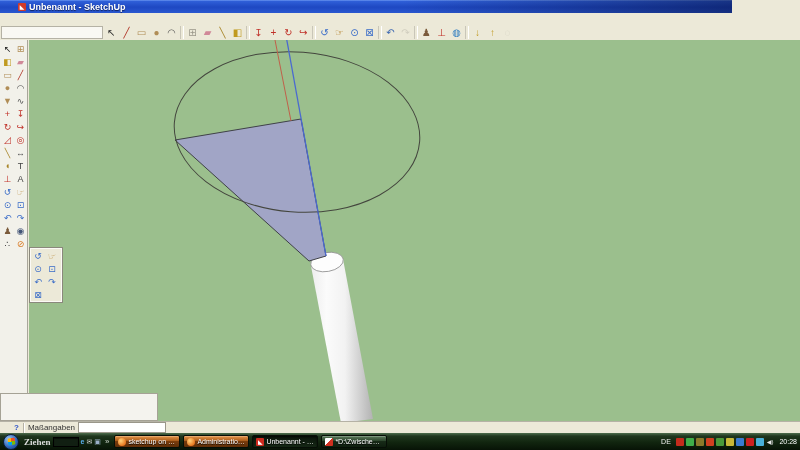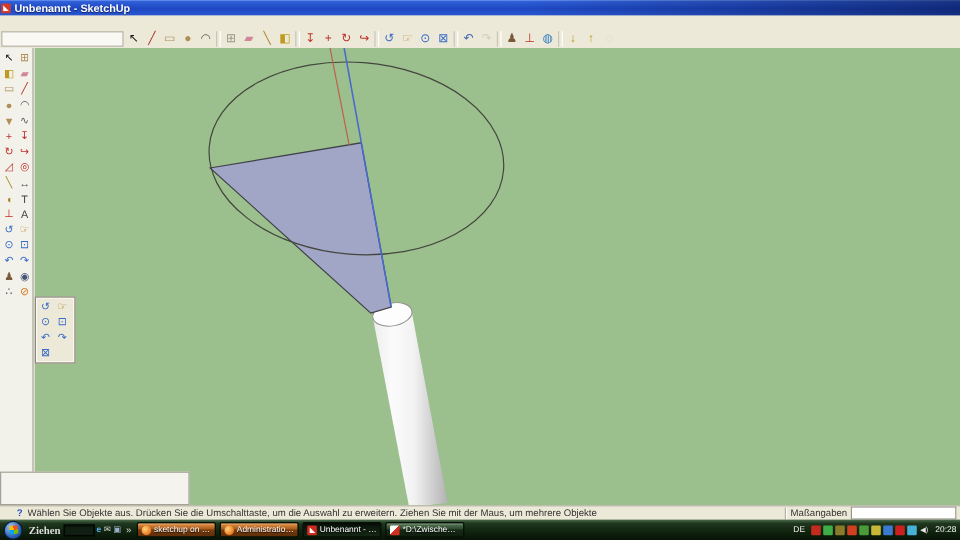--- a/index.html
+++ b/index.html
@@ -2,23 +2,23 @@
 <html style="--canvas-bg: #9bbf8d; --face-fill: #a1a5c6; --edge-dark: #3f4147; --axis-blue: #4a6ad0; --axis-red: #c0604a; --cylinder-light: #fbfbfb; --cylinder-shade: #b2b2b2; --titlebar-blue: #1e48c2; --chrome-gray: #ece9d8; --taskbar-green: #11250f;"><head>
 <meta charset="utf-8">
 <style>
   html,body{margin:0;padding:0;}
   body{width:800px;height:450px;position:relative;overflow:hidden;
        font-family:"Liberation Sans","DejaVu Sans",sans-serif;
        background:#ece9d8;-webkit-font-smoothing:antialiased;}
   .abs{position:absolute;}
 
   
-  #titlebar{left:0;top:0;width:800px;height:13px;
+  #titlebar{left:0;top:0;width:732px;height:13px;
     background:linear-gradient(180deg,#6f9af2 0%,#2f5fd8 10%,#1e48c2 55%,#2a58d0 100%);
-    display:flex;align-items:center;padding-left:1px;box-sizing:border-box;}
+    display:flex;align-items:center;padding-left:18px;box-sizing:border-box;}
   #titlebar::after{content:"";position:absolute;inset:0;
     background:linear-gradient(90deg,rgba(0,0,0,0) 55%,rgba(0,8,50,.5) 100%);}
   #app-icon{width:8px;height:8px;background:#d23b2a;border-radius:1px;margin-right:3px;
     color:#fff;font-size:6px;line-height:8px;text-align:center;z-index:1;}
   #title-text{color:#fff;font-size:9px;font-weight:bold;z-index:1;
     text-shadow:0 1px 1px rgba(0,0,20,.6);white-space:nowrap;}
 
   
   #menubar{left:0;top:13px;width:800px;height:11px;background:#ece9d8;
     display:flex;align-items:center;padding-left:2px;box-sizing:border-box;}
@@ -368,21 +368,20 @@
 
 <div id="bottom-dock-panel" class="abs"></div>
 
 <div id="statusbar" class="abs">
   <span id="status-icons" style="display:flex;">
       <span class="status-ico"></span>
       <span class="status-ico"></span>
       <span class="status-ico"></span>
     </span>
   <span id="help-icon">?</span>
-  <span id="status-message">Wählen Sie Objekte aus. Drücken Sie die Umschalttaste, um die Auswahl zu erweitern. Ziehen Sie mit der Maus, um mehrere Objekte</span>
   <span id="measure-sep"></span>
   <span id="measure-label">Maßangaben</span>
   <input id="measure-input" type="text" value="" style="">
 </div>
 
 <div id="taskbar" class="abs">
   <div id="start-orb">
     <div id="orb-flag"></div>
   </div>
   <div id="google-bar">

